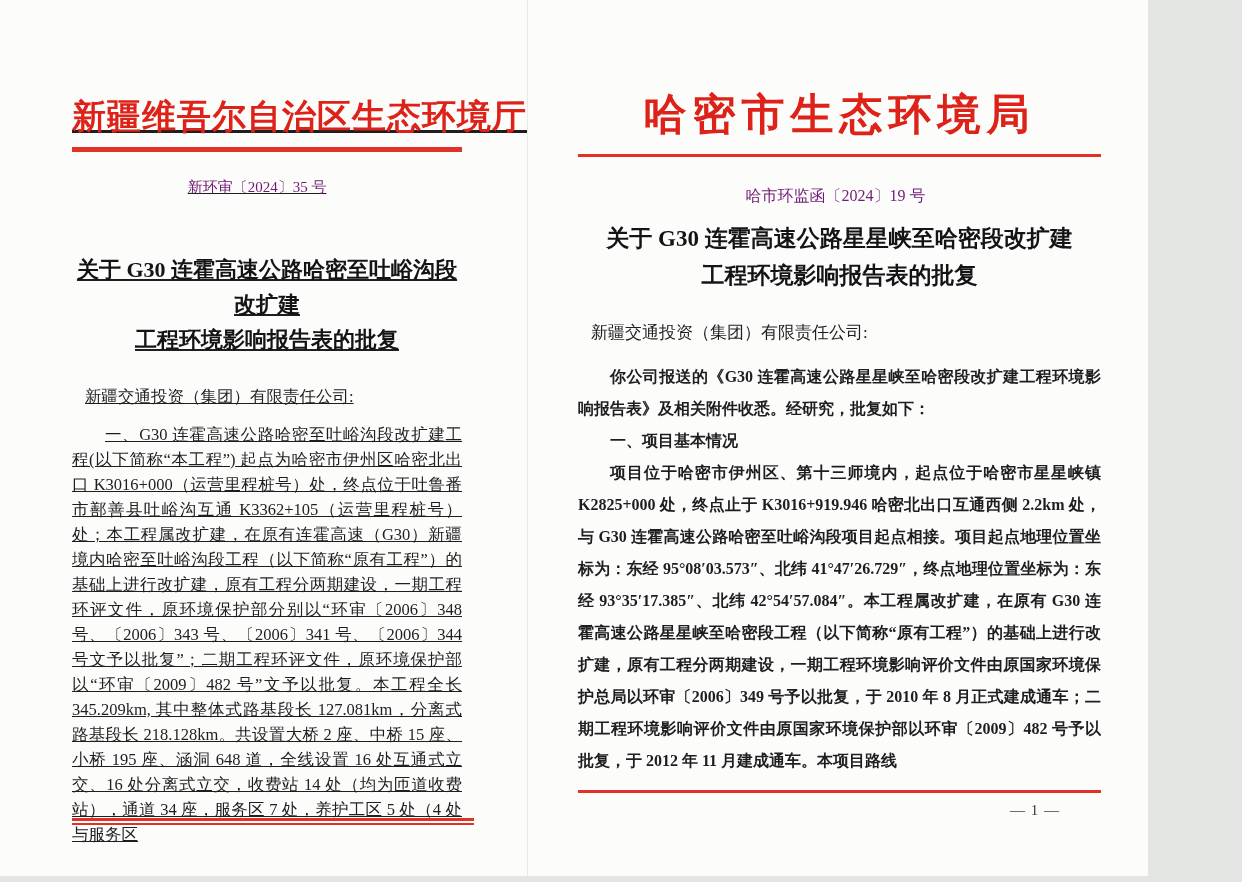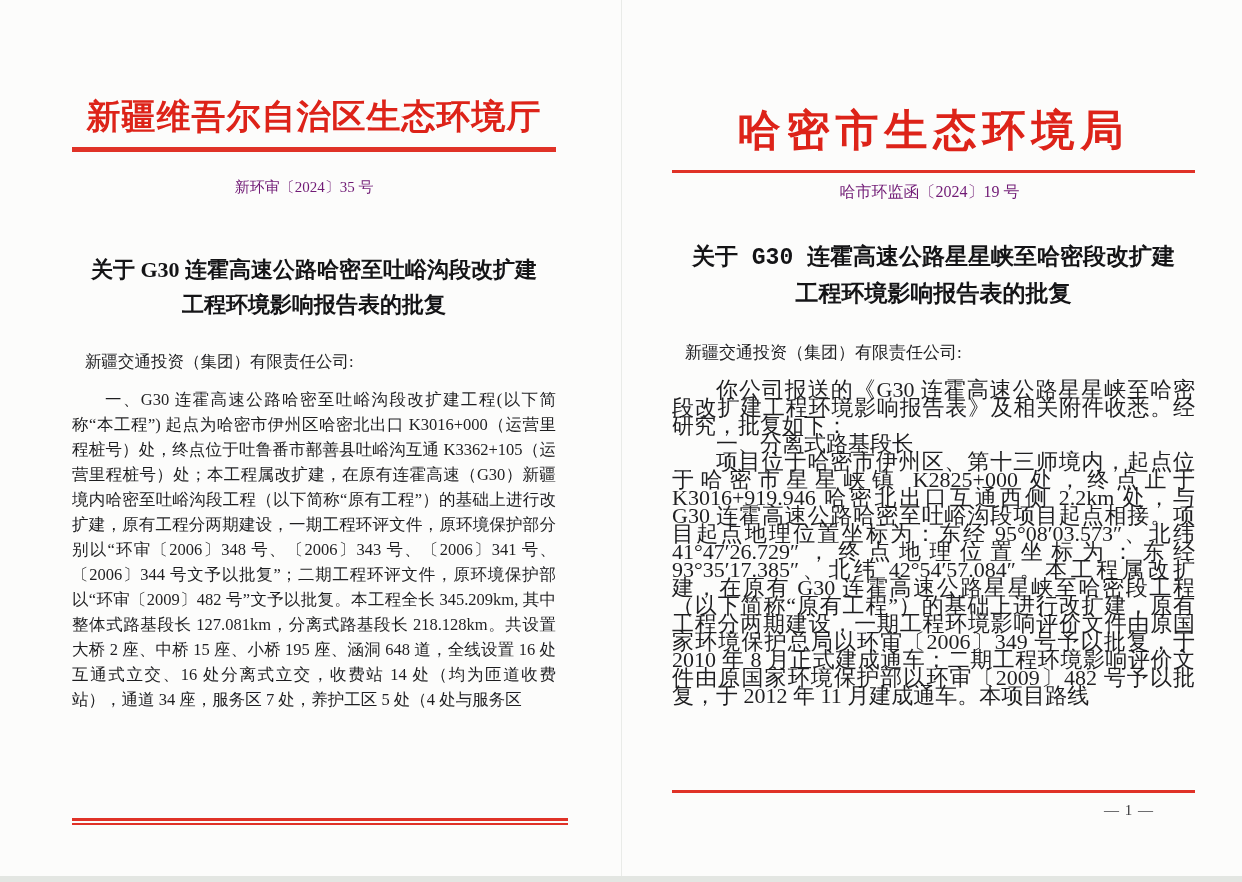--- a/index.html
+++ b/index.html
@@ -17,60 +17,60 @@
     width: 1242px;
     height: 876px;
   }
   .page {
     position: relative;
     background: #fcfcfb;
     height: 100%;
     box-sizing: border-box;
     overflow: hidden;
   }
-  .page-left  { width: 622px; padding: 0 65px 0 72px; border-right: 1px solid #e9ebe8; }
-  .page-right { width: 620px; padding: 16px 47px 0 50px; }
+  .page-left  { width: 528px; padding: 0 65px 0 72px; border-right: 1px solid #e9ebe8; text-decoration: underline; }
+  .page-right { width: 620px; padding: 0 47px 0 50px; }
 
   .letterhead {
     font-weight: 700;
     color: #dd2319;
     text-align: center;
     white-space: nowrap;
   }
   .page-left  .letterhead { margin-top: 95px; font-size: 34px; line-height: 44px; letter-spacing: 1px; }
   .page-right .letterhead { margin-top: 86px; font-size: 43px; line-height: 58px; letter-spacing: 6px; }
 
   .head-rule { background: #e03227; }
   .page-left  .head-rule { height: 5px; margin-top: 8px; }
   .page-right .head-rule { height: 3px; margin-top: 10px; }
 
   .doc-no { text-align: center; font-size: 15px; line-height: 21px; color: #701a75; }
   .page-left  .doc-no { margin-top: 25px; padding-right: 20px; }
-  .page-right .doc-no { margin-top: 8px; font-size: 16px; padding-right: 8px; }
+  .page-right .doc-no { margin-top: 28px; font-size: 16px; padding-right: 8px; }
 
   .doc-title {
     margin: 0;
     text-align: center;
     font-weight: 700;
     color: #141416;
   }
   .page-left  .doc-title { margin-top: 54px; font-size: 22px; line-height: 35px; }
-  .page-right .doc-title { margin-top: 38px; font-size: 23px; line-height: 37px; font-family: Liberation Mono, monospace; }
+  .page-right .doc-title { margin-top: 14px; font-size: 23px; line-height: 37px; }
 
   .salutation { margin: 13px; }
   .page-left  .salutation { margin-top: 27px; font-size: 16.5px; line-height: 25px; }
   .page-right .salutation { margin-top: 24px; font-size: 17px;   line-height: 30px; }
 
   .para {
     margin: 0;
     text-align: justify;
     text-indent: 2em;
   }
   .page-left  .para { font-size: 16.5px; line-height: 25px; }
-  .page-right .para { font-size: 22px;   line-height: 18px; }
+  .page-right .para { font-size: 16px;   line-height: 32px; font-weight: bold; }
 
   .foot-rule { position: absolute; }
   .page-left .foot-rule {
     left: 72px; right: 53px; top: 818px;
     height: 2px;
     border-top: 3px solid #e03227;
     border-bottom: 2px solid #e03227;
   }
   .page-right .foot-rule {
     left: 50px; right: 47px; top: 790px;
@@ -114,20 +114,20 @@
     <div class="doc-no">哈市环监函〔2024〕19 号</div>
 
     <h1 class="doc-title">
       <span>关于 G30 连霍高速公路星星峡至哈密段改扩建</span><br>
       <span>工程环境影响报告表的批复</span>
     </h1>
 
     <p class="salutation">新疆交通投资（集团）有限责任公司:</p>
 
     <p class="para">你公司报送的《G30 连霍高速公路星星峡至哈密段改扩建工程环境影响报告表》及相关附件收悉。经研究，批复如下：</p>
-    <p class="para">一、分离式路基段长</p>
+    <p class="para">一、项目基本情况</p>
     <p class="para">项目位于哈密市伊州区、第十三师境内，起点位于哈密市星星峡镇 K2825+000 处，终点止于 K3016+919.946 哈密北出口互通西侧 2.2km 处，与 G30 连霍高速公路哈密至吐峪沟段项目起点相接。项目起点地理位置坐标为：东经 95°08′03.573″、北纬 41°47′26.729″，终点地理位置坐标为：东经 93°35′17.385″、北纬 42°54′57.084″。本工程属改扩建，在原有 G30 连霍高速公路星星峡至哈密段工程（以下简称“原有工程”）的基础上进行改扩建，原有工程分两期建设，一期工程环境影响评价文件由原国家环境保护总局以环审〔2006〕349 号予以批复，于 2010 年 8 月正式建成通车；二期工程环境影响评价文件由原国家环境保护部以环审〔2009〕482 号予以批复，于 2012 年 11 月建成通车。本项目路线</p>
 
     <div class="foot-rule"></div>
     <div class="page-no">— 1 —</div>
   </section>
 
 </div>
 
 </body></html>

